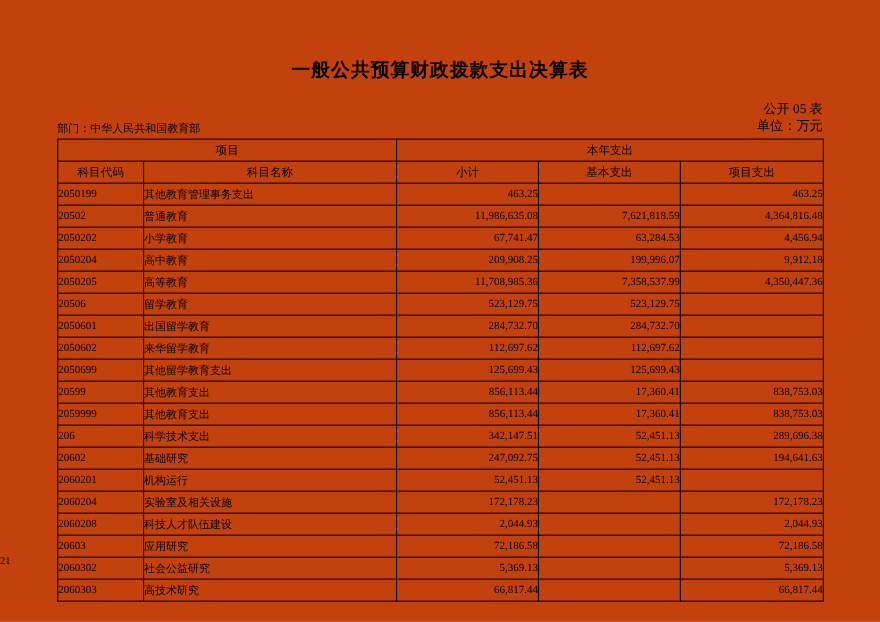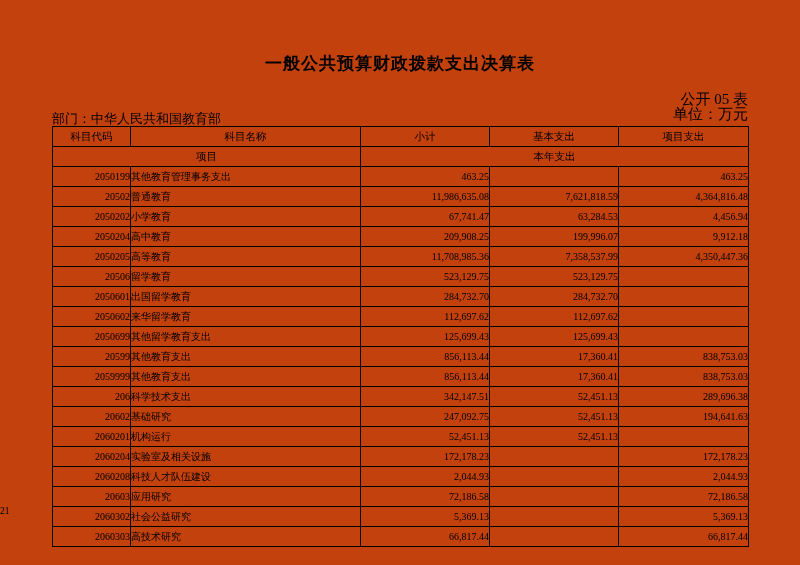--- a/index.html
+++ b/index.html
@@ -26,29 +26,29 @@
     font-weight: bold;
     letter-spacing: 1px;
     margin-top: 52px;
     color: #000;
   }
   .meta-right {
     position: absolute;
     right: 52px;
     top: 92px;
     text-align: right;
-    font-size: 15px;
+    font-size: 12px;
     line-height: 15px;
     color: #000;
   }
   .meta-left {
     position: absolute;
     left: 52px;
     top: 110px;
-    font-size: 13px;
+    font-size: 10px;
     color: #000;
   }
   table.budget {
     position: absolute;
     left: 52px;
     top: 126px;
     width: 696px;
     border-collapse: collapse;
     table-layout: fixed;
     font-size: 10px;
@@ -71,21 +71,21 @@
   .c-name {
     width: 230px;
   }
   .c-num {
     width: 129px;
     text-align: right;
     padding-right: 10px;
   }
   .name-pad-0 { padding-left: 12px; }
   .name-pad-1 { padding-left: 32px; margin-left: 32px; }
-  .code-cell { text-align: right; margin-top: 18px; }
+  .code-cell { text-align: left; margin-top: 18px; }
   .bold { font-weight: bold; }
   .page-num {
     position: absolute;
     left: 0;
     right: 0;
     top: 506px;
     text-align: left;
     font-size: 9.5px;
     color: #000;
   }
@@ -107,30 +107,30 @@
   <table class="budget">
     <colgroup>
       <col style="width:78px">
       <col style="width:230px">
       <col style="width:129px">
       <col style="width:129px">
       <col style="width:130px">
     </colgroup>
     <thead>
       <tr>
+        <th class="hdr" colspan="2">项目</th>
+        <th class="hdr" colspan="3">本年支出</th>
+      </tr>
+      <tr>
         <th class="hdr">科目代码</th>
         <th class="hdr">科目名称</th>
         <th class="hdr">小计</th>
         <th class="hdr">基本支出</th>
         <th class="hdr">项目支出</th>
       </tr>
-      <tr>
-        <th class="hdr" colspan="2">项目</th>
-        <th class="hdr" colspan="3">本年支出</th>
-      </tr>
     </thead>
     <tbody id="table-body">
         <tr>
           <td class="c-code code-cell">2050199</td>
           <td class="c-name name-pad-1">其他教育管理事务支出</td>
           <td class="c-num">463.25</td>
           <td class="c-num"></td>
           <td class="c-num">463.25</td>
         </tr>
         <tr>

